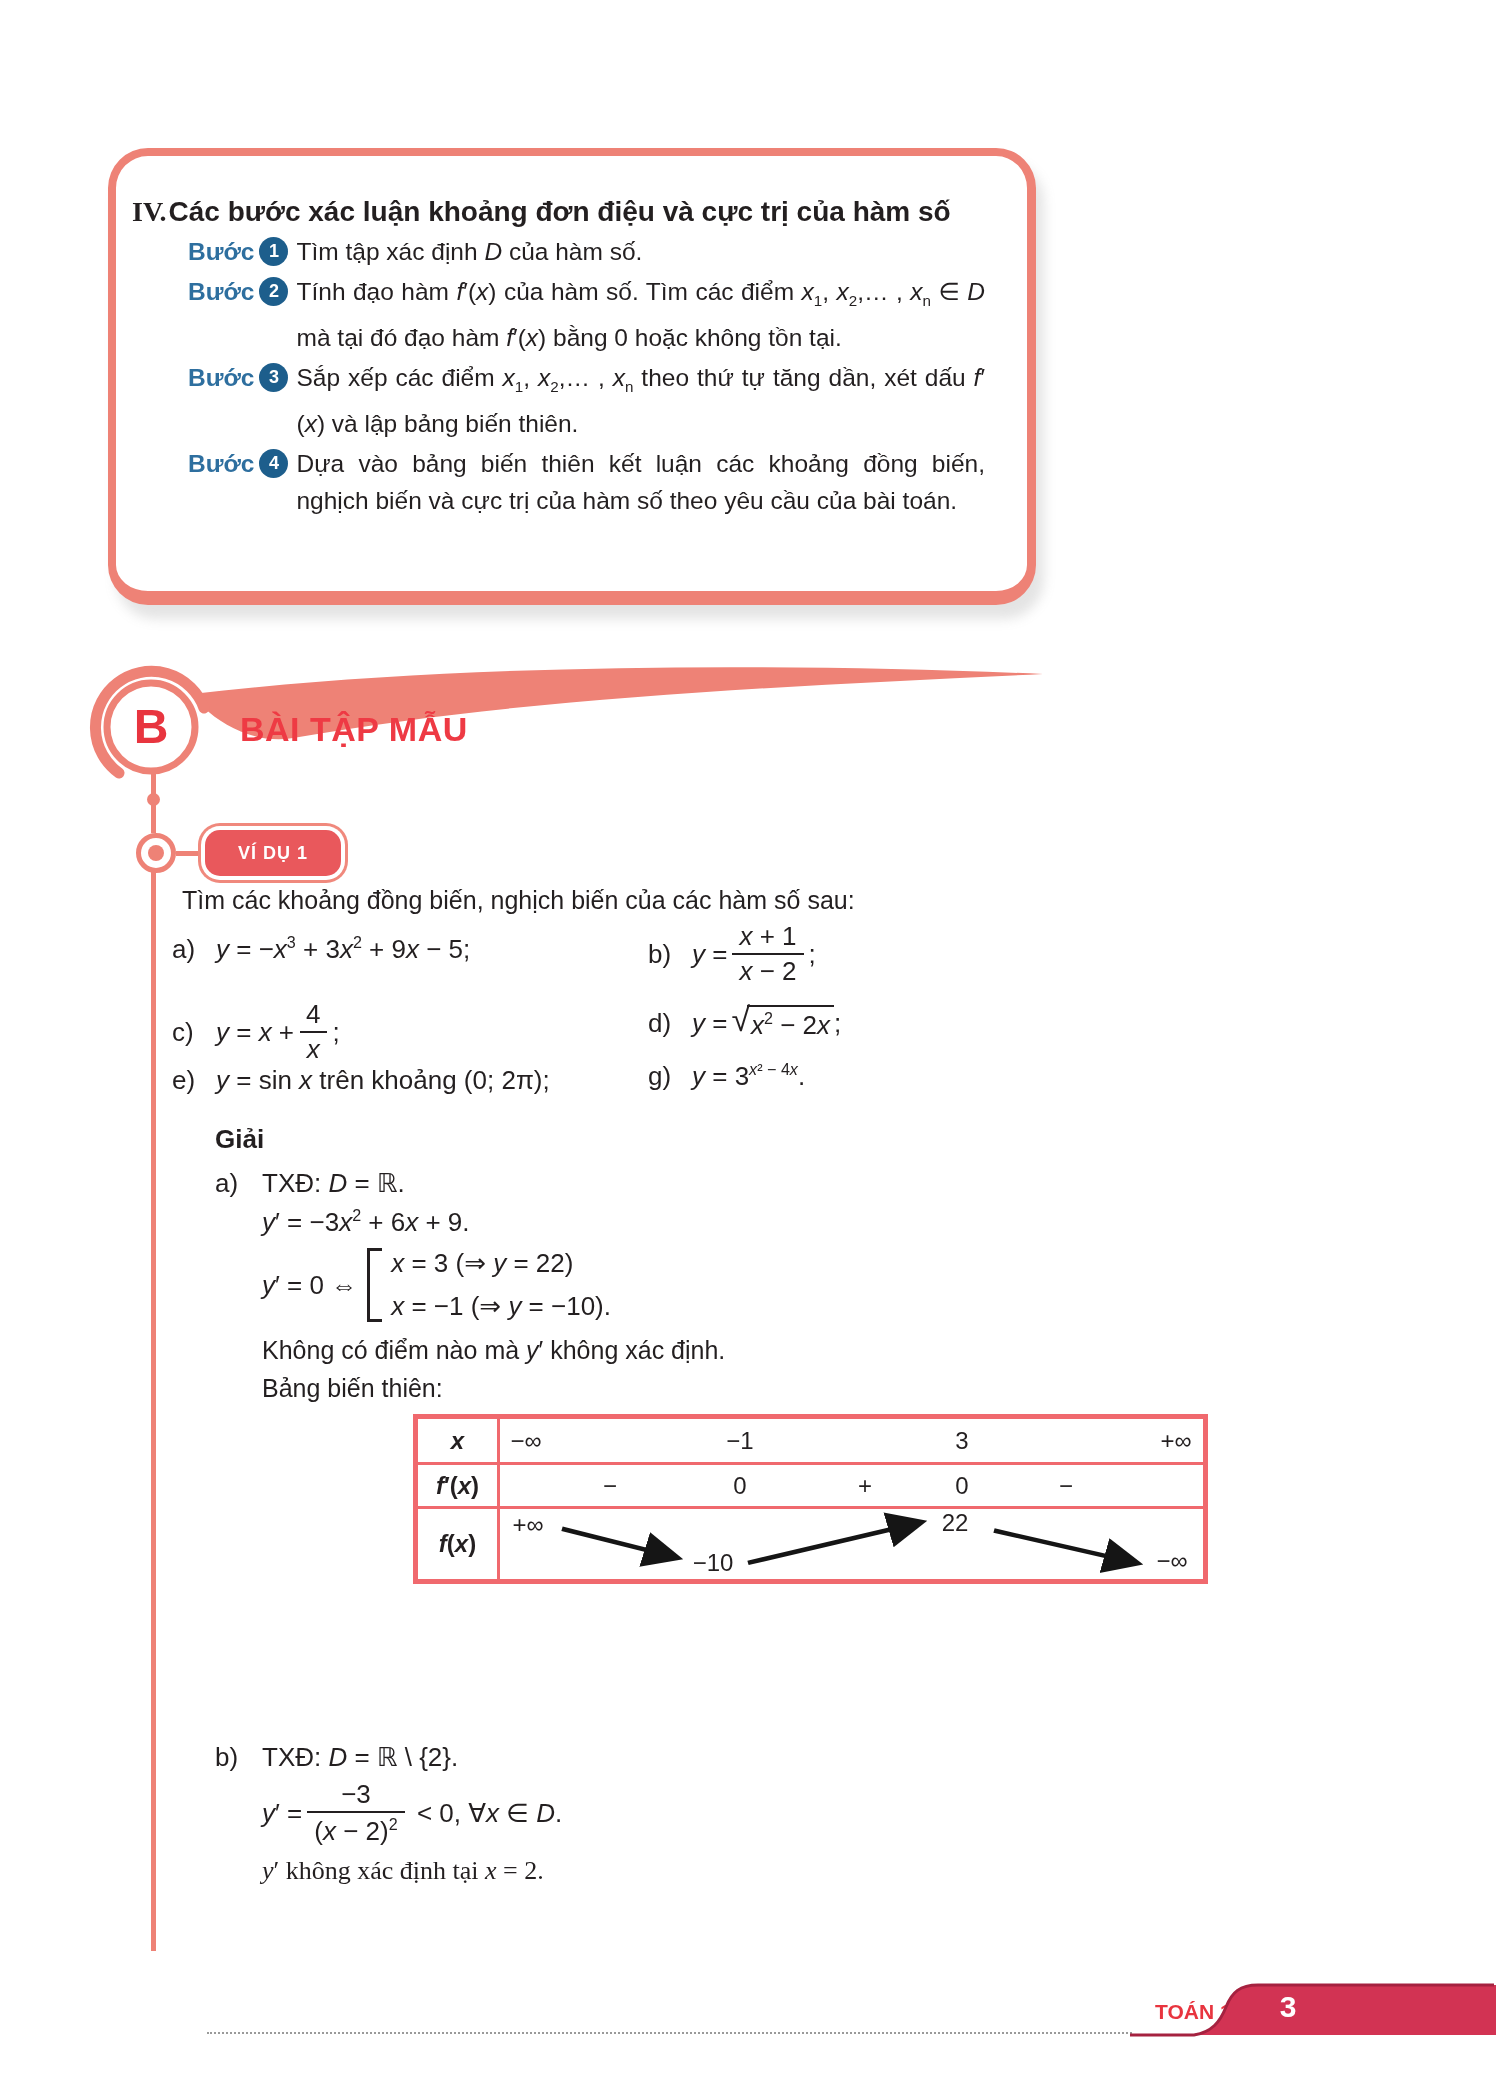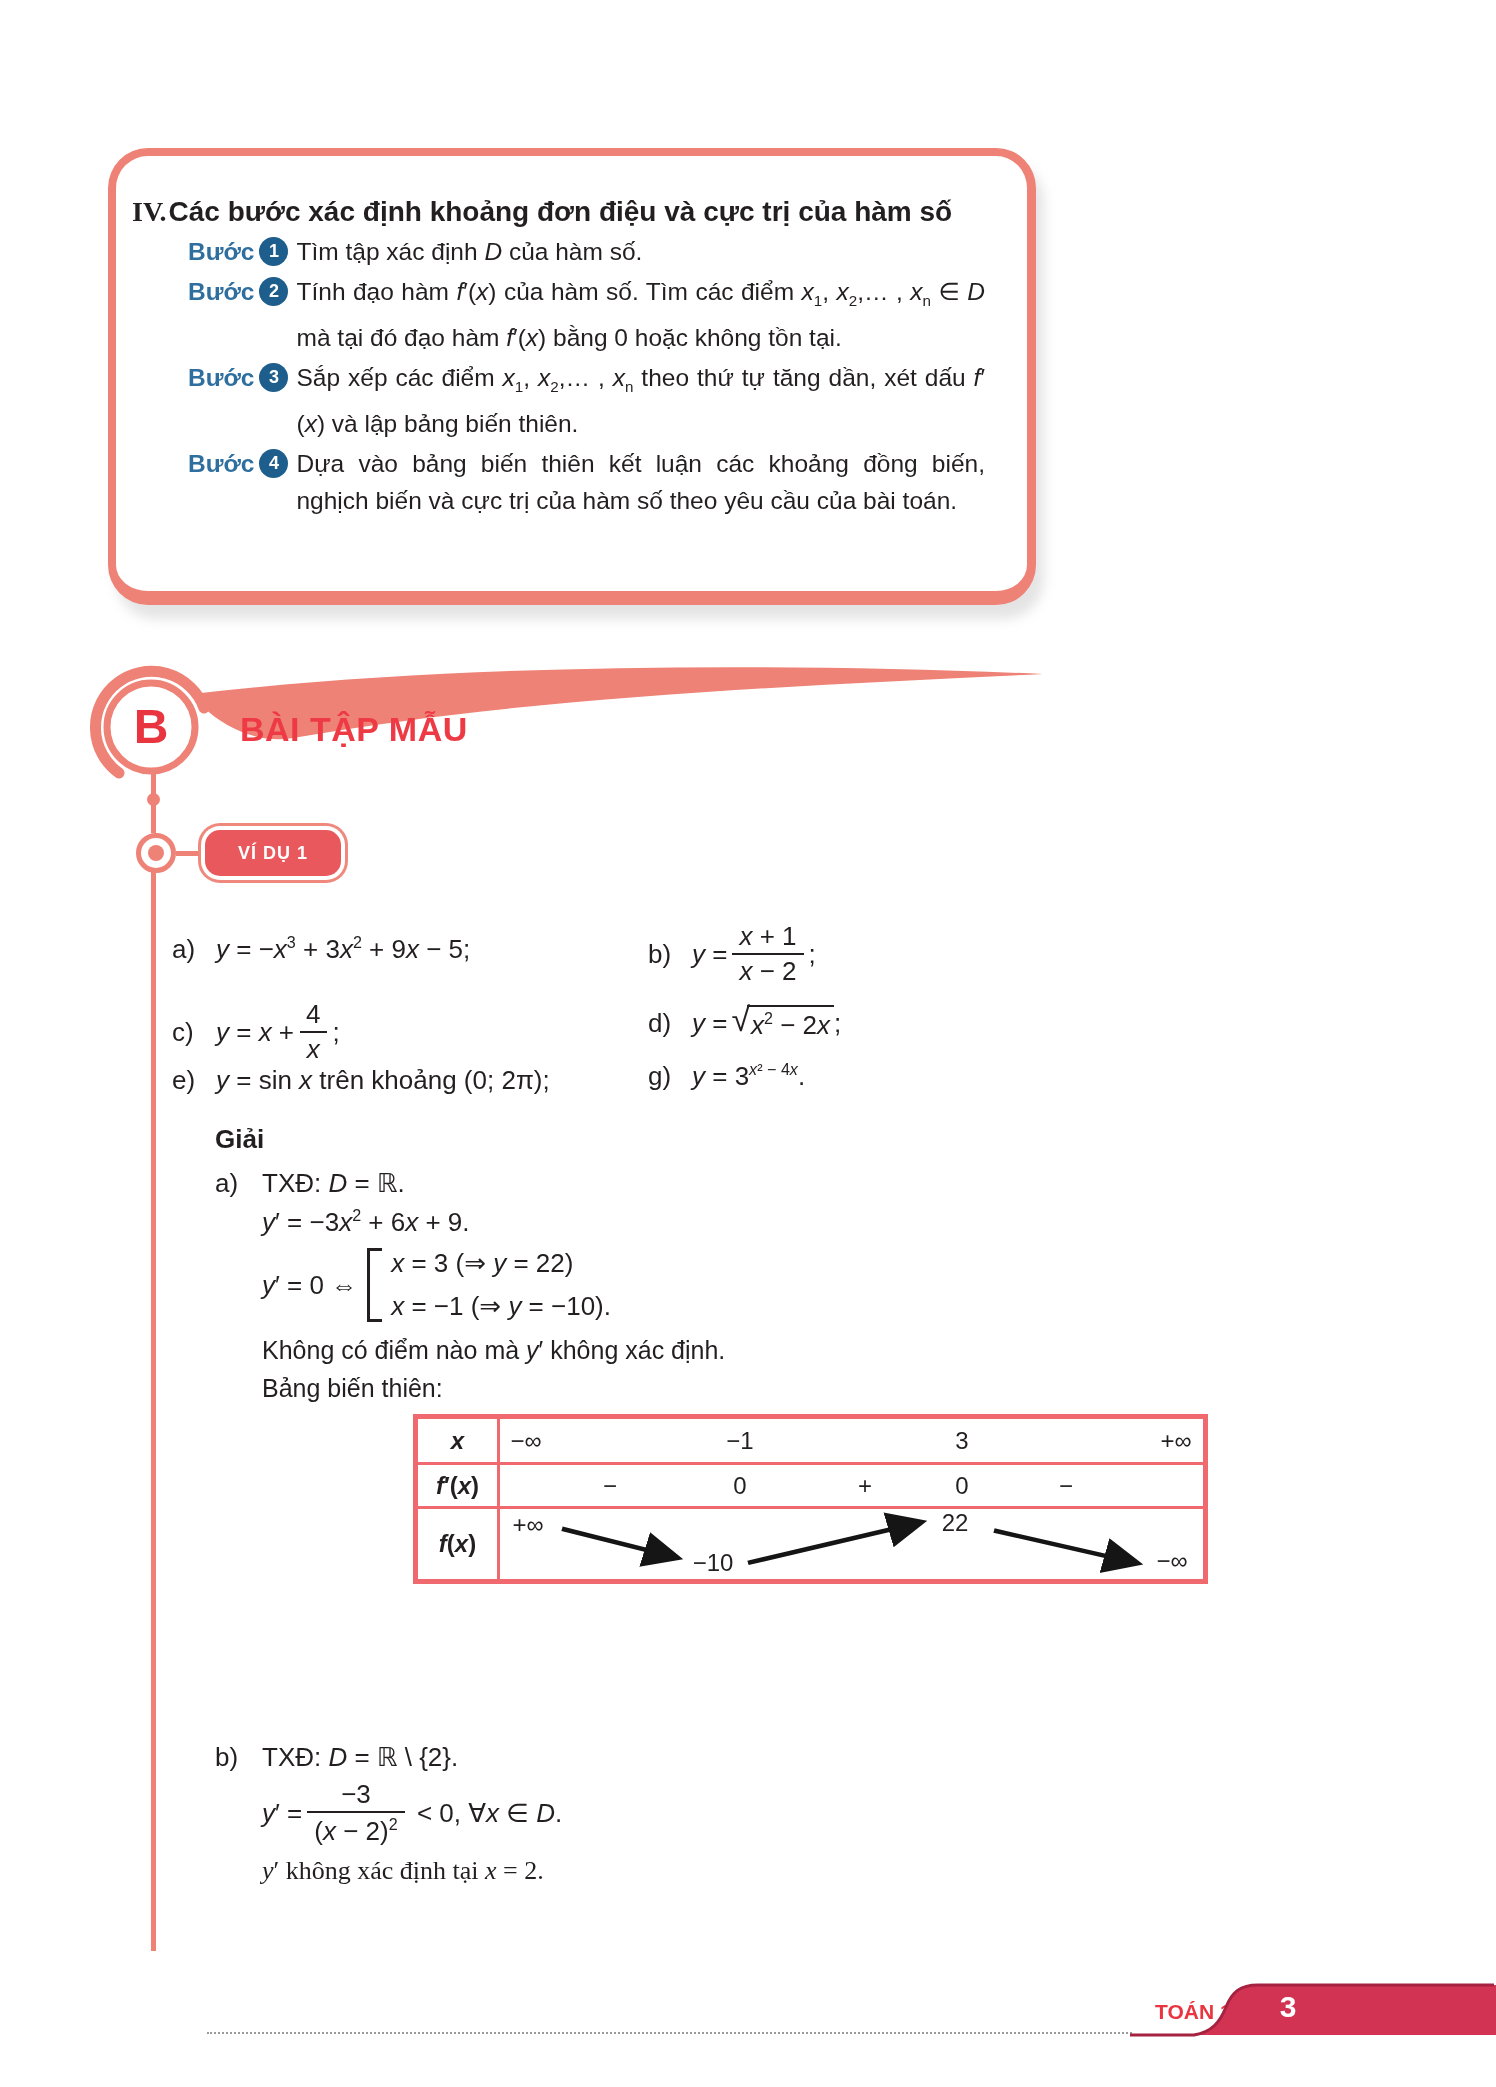--- a/index.html
+++ b/index.html
@@ -79,21 +79,21 @@
   .footer-page{position:absolute;left:1268px;top:1990px;width:40px;text-align:center;
     font-size:30px;font-weight:bold;color:#fff;z-index:2;}
 </style>
 </head>
 <body>
 
 <div class="page">
 
   <section class="method-box">
     <div class="mb-title">
-      <span class="numeral">IV.</span><span>Các bước xác định khoảng đơn điệu và cực trị của hàm số</span>
+      <span class="numeral">IV.</span><span>Các bước xác luận khoảng đơn điệu và cực trị của hàm số</span>
     </div>
 
     <div class="step">
       <div class="step-label">
         <span>Bước</span>
         <span class="step-num">1</span>
       </div>
       <div class="step-text">Tìm tập xác định <i>D</i> của hàm số.</div>
     </div>
     <div class="step">
@@ -129,20 +129,21 @@
 
   <div class="abs salmon" style="left:151px;top:771px;width:5px;height:62px;"></div>
   <div class="abs salmon" style="left:147px;top:793px;width:13px;height:13px;border-radius:50%;"></div>
   <div class="ring"></div>
   <div class="ring-dot"></div>
   <div class="abs salmon" style="left:176px;top:851px;width:30px;height:5px;"></div>
   <div class="abs salmon" style="left:151px;top:871px;width:5px;height:1080px;"></div>
 
   <div class="vd-badge">VÍ DỤ 1</div>
 
+  <div class="abs txt" style="left:182px;top:886px;">Tìm các khoảng đồng biến, nghịch biến của các hàm số sau:</div>
 
   <div class="abs row math" style="left:172px;top:924px;height:50px;">
     <span class="plabel">a)</span>
     <span><i>y</i> = −<i>x</i><sup>3</sup> + 3<i>x</i><sup>2</sup> + 9<i>x</i> − 5;</span>
   </div>
   <div class="abs row math" style="left:648px;top:916px;height:76px;">
     <span class="plabel">b)</span>
     <span><i>y</i> = </span>
     <span class="frac">
       <span class="num"><i>x</i> + 1</span>

